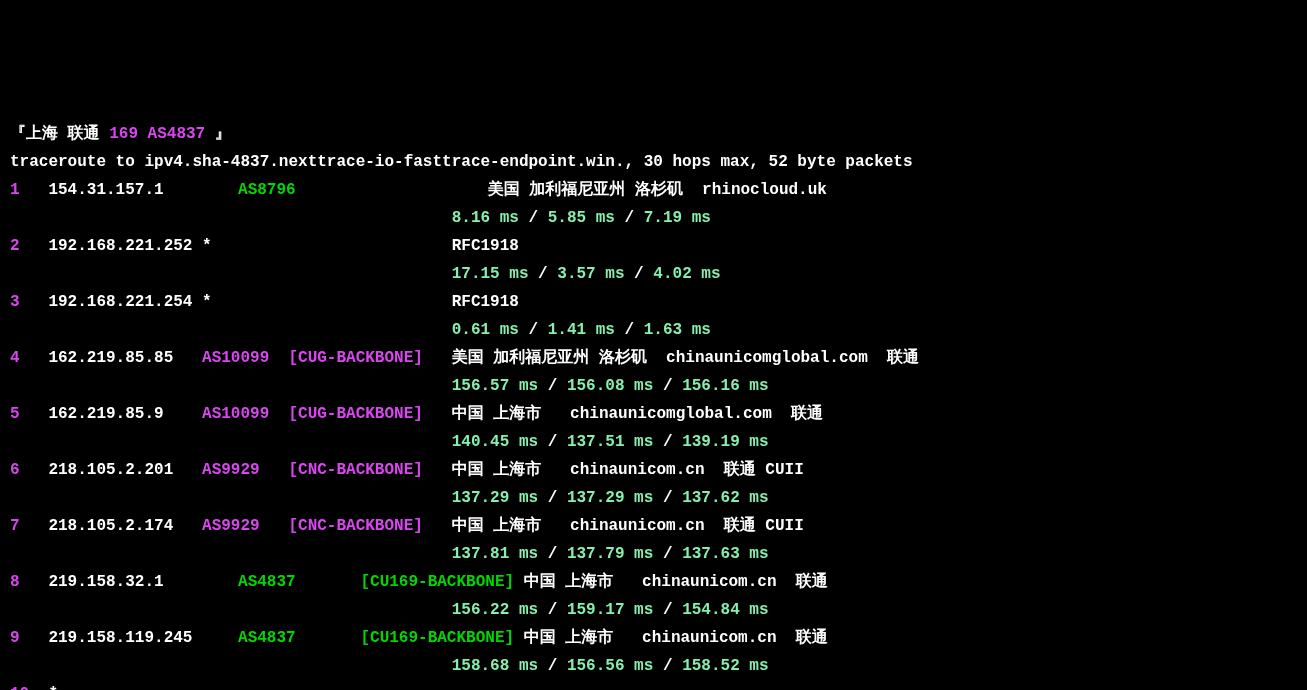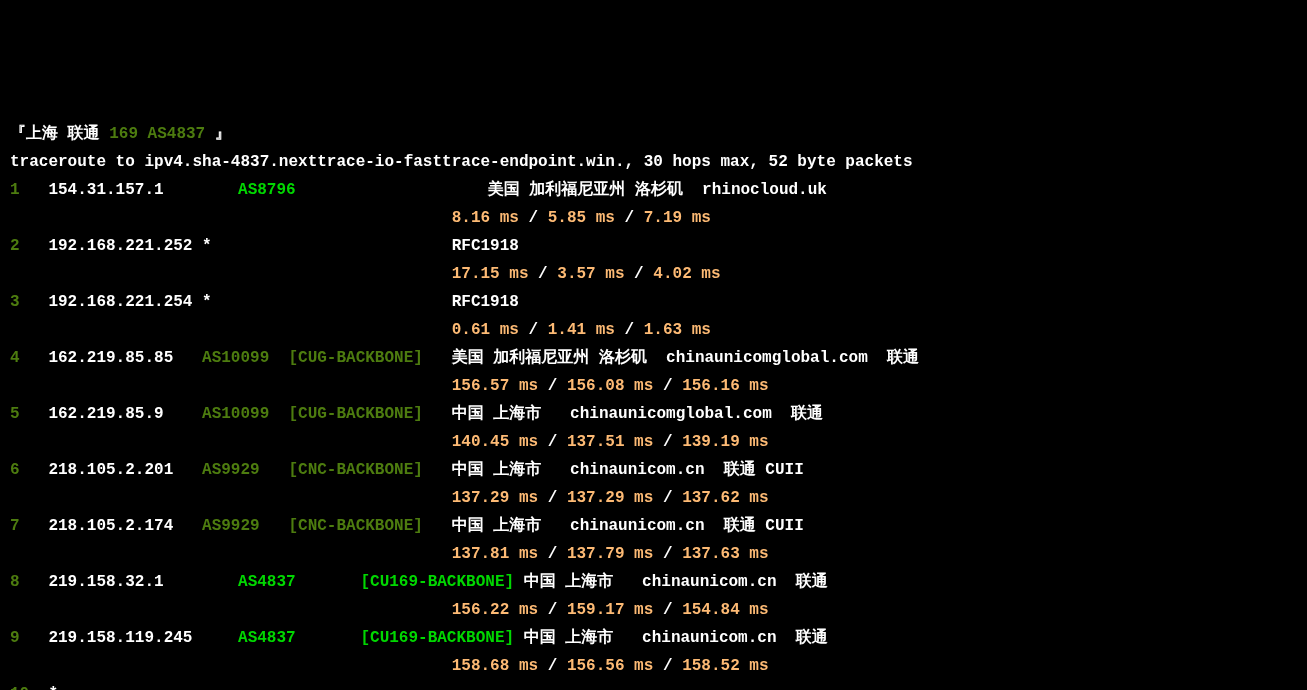--- a/index.html
+++ b/index.html
@@ -7,23 +7,23 @@
     color: #fff;
     font-family: "Courier New", Consolas, monospace;
     font-size: 16px;
     font-weight: bold;
     margin: 0;
     padding: 8px 10px;
     line-height: 1.75;
     white-space: pre;
   }
   .white   { color: #ffffff; }
-  .yellow  { color: #4d7c0f; }
+  .yellow  { color: #d946ef; }
   .green   { color: #00d700; margin-left: 36px; }
-  .cyan    { color: #fdba74; }
+  .cyan    { color: #86efac; }
   .row { display: block; }
 </style>
 </head>
 <body>
 
 
 
 <div id="out"><span class="row"><span class="white">『</span><span class="white">上海 联通 </span><span class="yellow">169 AS4837</span><span class="white"> 』</span></span><span class="row white">traceroute to ipv4.sha-4837.nexttrace-io-fasttrace-endpoint.win., 30 hops max, 52 byte packets</span><span class="row"><span class="yellow">1   </span><span class="white">154.31.157.1    </span><span class="green">AS8796   </span>                 <span class="white">美国 加利福尼亚州 洛杉矶  rhinocloud.uk</span></span><span class="row">                                              <span class="cyan">8.16 ms</span><span class="white"> / </span><span class="cyan">5.85 ms</span><span class="white"> / </span><span class="cyan">7.19 ms</span></span><span class="row"><span class="yellow">2   </span><span class="white">192.168.221.252 </span><span class="white">*        </span>                 <span class="white">RFC1918</span></span><span class="row">                                              <span class="cyan">17.15 ms</span><span class="white"> / </span><span class="cyan">3.57 ms</span><span class="white"> / </span><span class="cyan">4.02 ms</span></span><span class="row"><span class="yellow">3   </span><span class="white">192.168.221.254 </span><span class="white">*        </span>                 <span class="white">RFC1918</span></span><span class="row">                                              <span class="cyan">0.61 ms</span><span class="white"> / </span><span class="cyan">1.41 ms</span><span class="white"> / </span><span class="cyan">1.63 ms</span></span><span class="row"><span class="yellow">4   </span><span class="white">162.219.85.85   </span><span class="yellow">AS10099  </span><span class="yellow">[CUG-BACKBONE]   </span><span class="white">美国 加利福尼亚州 洛杉矶  chinaunicomglobal.com  联通</span></span><span class="row">                                              <span class="cyan">156.57 ms</span><span class="white"> / </span><span class="cyan">156.08 ms</span><span class="white"> / </span><span class="cyan">156.16 ms</span></span><span class="row"><span class="yellow">5   </span><span class="white">162.219.85.9    </span><span class="yellow">AS10099  </span><span class="yellow">[CUG-BACKBONE]   </span><span class="white">中国 上海市   chinaunicomglobal.com  联通</span></span><span class="row">                                              <span class="cyan">140.45 ms</span><span class="white"> / </span><span class="cyan">137.51 ms</span><span class="white"> / </span><span class="cyan">139.19 ms</span></span><span class="row"><span class="yellow">6   </span><span class="white">218.105.2.201   </span><span class="yellow">AS9929   </span><span class="yellow">[CNC-BACKBONE]   </span><span class="white">中国 上海市   chinaunicom.cn  联通 CUII</span></span><span class="row">                                              <span class="cyan">137.29 ms</span><span class="white"> / </span><span class="cyan">137.29 ms</span><span class="white"> / </span><span class="cyan">137.62 ms</span></span><span class="row"><span class="yellow">7   </span><span class="white">218.105.2.174   </span><span class="yellow">AS9929   </span><span class="yellow">[CNC-BACKBONE]   </span><span class="white">中国 上海市   chinaunicom.cn  联通 CUII</span></span><span class="row">                                              <span class="cyan">137.81 ms</span><span class="white"> / </span><span class="cyan">137.79 ms</span><span class="white"> / </span><span class="cyan">137.63 ms</span></span><span class="row"><span class="yellow">8   </span><span class="white">219.158.32.1    </span><span class="green">AS4837   </span><span class="green">[CU169-BACKBONE] </span><span class="white">中国 上海市   chinaunicom.cn  联通</span></span><span class="row">                                              <span class="cyan">156.22 ms</span><span class="white"> / </span><span class="cyan">159.17 ms</span><span class="white"> / </span><span class="cyan">154.84 ms</span></span><span class="row"><span class="yellow">9   </span><span class="white">219.158.119.245 </span><span class="green">AS4837   </span><span class="green">[CU169-BACKBONE] </span><span class="white">中国 上海市   chinaunicom.cn  联通</span></span><span class="row">                                              <span class="cyan">158.68 ms</span><span class="white"> / </span><span class="cyan">156.56 ms</span><span class="white"> / </span><span class="cyan">158.52 ms</span></span><span class="row"><span class="yellow">10  </span><span class="white">*               </span>                          </span></div>
 
 

